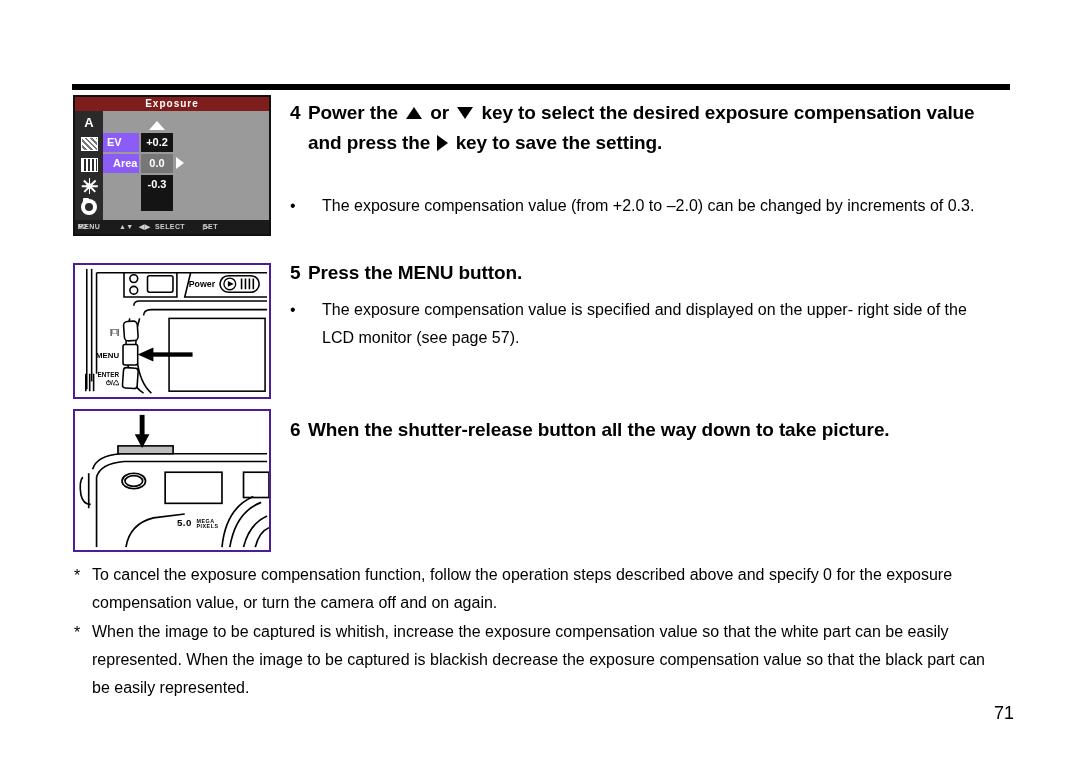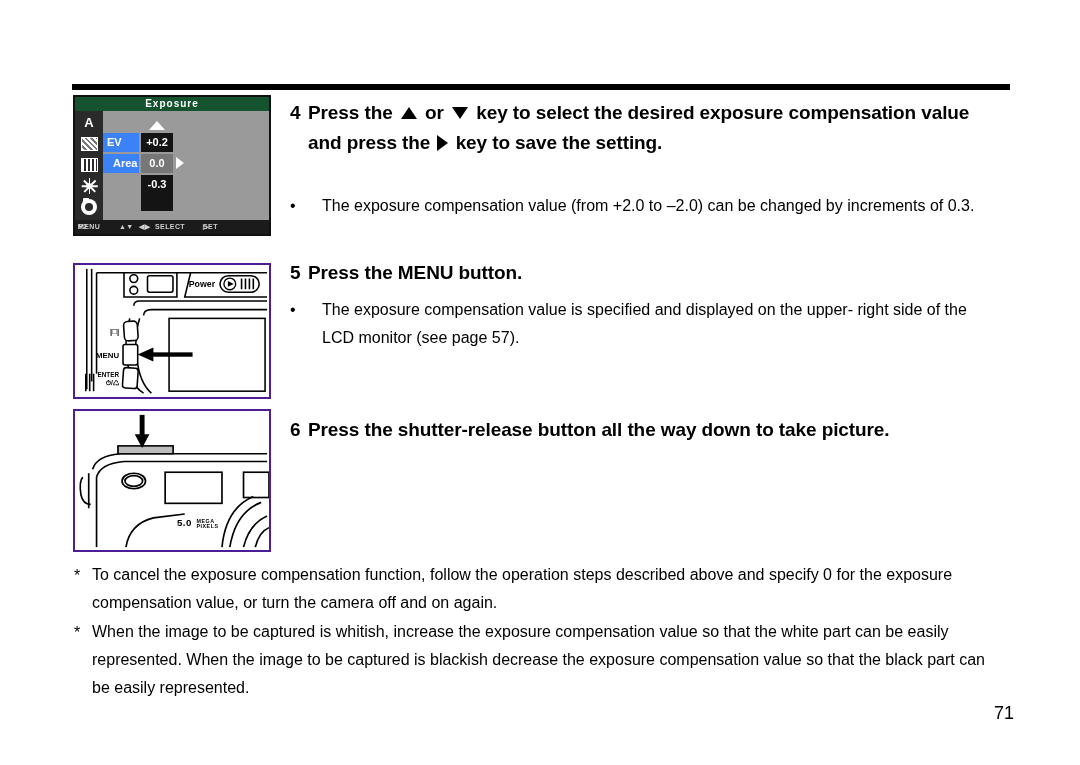--- a/index.html
+++ b/index.html
@@ -41,21 +41,21 @@
     background: #9a9a9a;
     border: 2px solid #111;
     box-sizing: border-box;
     overflow: hidden;
   }
   .lcd-title {
     position: absolute;
     left: 0; top: 0;
     width: 100%;
     height: 14px;
-    background: #14532d;
+    background: #7f1d1d;
     color: #ffffff;
     font-size: 10px;
     font-weight: bold;
     letter-spacing: 1px;
     text-align: center;
     line-height: 14px;
     font-family: "Liberation Sans", sans-serif;
   }
   .lcd-body {
     position: absolute;
@@ -140,21 +140,21 @@
     content: "";
     position: absolute;
     left: 2px; top: -1px;
     width: 6px; height: 4px;
     background: #fff;
     border-radius: 1px;
   }
 
   .lbl-box {
     position: absolute;
-    background: #3b82f6;
+    background: #8b5cf6;
     color: #ffffff;
     font-size: 11px;
     font-weight: bold;
     text-align: left;
     padding-left: 4px;
     line-height: 19px;
     box-sizing: border-box;
   }
   .lbl-ev   { left: 28px; top: 22px; width: 36px; height: 19px; }
   .lbl-area { left: 28px; top: 43px; width: 36px; height: 19px; padding-left: 10px; }
@@ -482,41 +482,41 @@
       </g>
 
       <text x="104" y="118" font-family="Liberation Sans, sans-serif" font-size="10" font-weight="bold" fill="#000" letter-spacing="0.5">5.0</text>
       <text x="124" y="115" font-family="Liberation Sans, sans-serif" font-size="5.5" font-weight="bold" fill="#000" letter-spacing="0.5">MEGA</text>
       <text x="124" y="120" font-family="Liberation Sans, sans-serif" font-size="5.5" font-weight="bold" fill="#000" letter-spacing="0.5">PIXELS</text>
     </svg>
   </div>
 
   <div class="step step-4">
     <span class="num">4</span>
-    <span class="txt"><span>Press the</span> <span class="glyph g-up"></span> <span>or</span> <span class="glyph g-down"></span> <span>key to select the desired exposure compensation value and press the</span> <span class="glyph g-right"></span> <span>key to save the setting.</span></span>
+    <span class="txt"><span>Power the</span> <span class="glyph g-up"></span> <span>or</span> <span class="glyph g-down"></span> <span>key to select the desired exposure compensation value and press the</span> <span class="glyph g-right"></span> <span>key to save the setting.</span></span>
   </div>
 
   <div class="bullet bullet-4">
     <span class="dot">•</span>
     <span class="btxt">The exposure compensation value (from +2.0 to –2.0) can be changed by increments of 0.3.</span>
   </div>
 
   <div class="step step-5">
     <span class="num">5</span>
     <span class="txt">Press the MENU button.</span>
   </div>
 
   <div class="bullet bullet-5">
     <span class="dot">•</span>
     <span class="btxt">The exposure compensation value is specified and displayed on the upper- right side of the LCD monitor (see page 57).</span>
   </div>
 
   <div class="step step-6">
     <span class="num">6</span>
-    <span class="txt">Press the shutter-release button all the way down to take picture.</span>
+    <span class="txt">When the shutter-release button all the way down to take picture.</span>
   </div>
 
   <div class="note note-1">
     <span class="star">*</span>
     <span class="ntxt">To cancel the exposure compensation function, follow the operation steps described above and specify 0 for the exposure compensation value, or turn the camera off and on again.</span>
   </div>
 
   <div class="note note-2">
     <span class="star">*</span>
     <span class="ntxt">When the image to be captured is whitish, increase the exposure compensation value so that the white part can be easily represented. When the image to be captured is blackish decrease the exposure compensation value so that the black part can be easily represented.</span>

